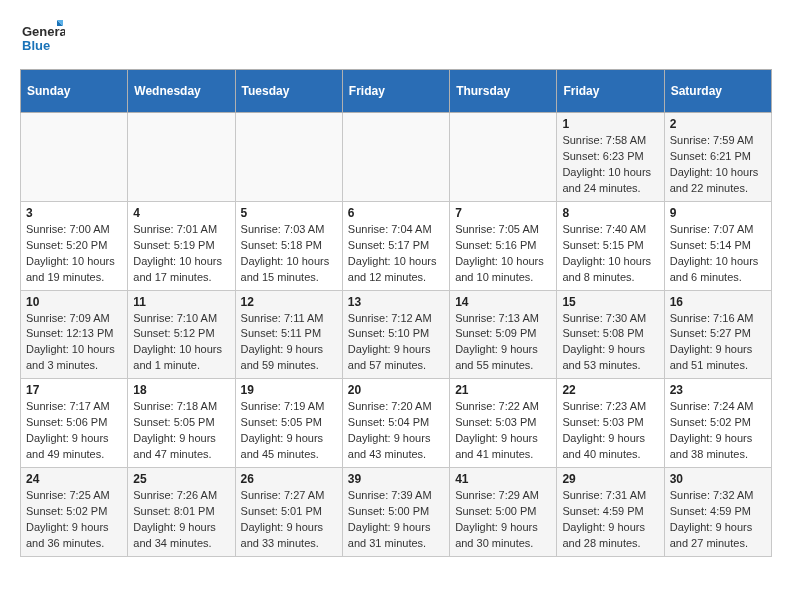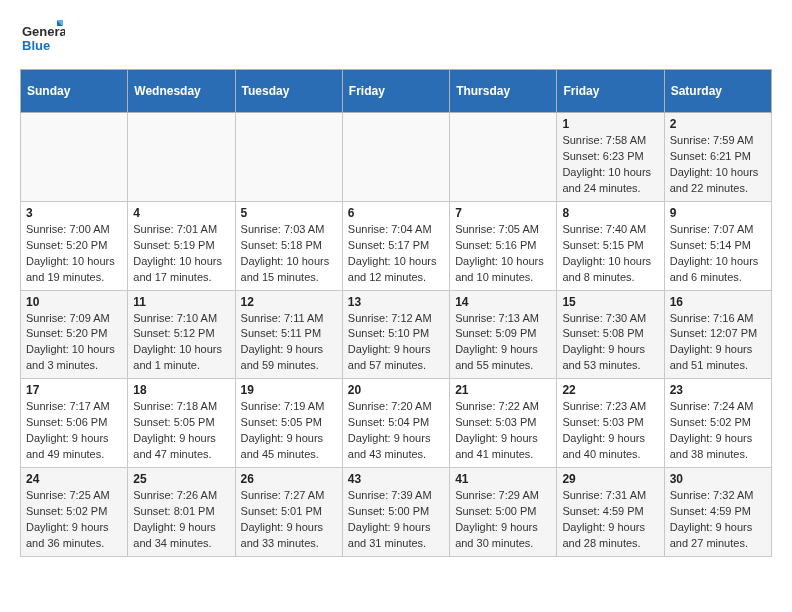--- a/index.html
+++ b/index.html
@@ -174,21 +174,21 @@
           <div class="day-info">Sunrise: 7:07 AM
 Sunset: 5:14 PM
 Daylight: 10 hours
 and 6 minutes.</div>
         </td>
       </tr>
       <tr>
         <td>
           <span class="day-num">10</span>
           <div class="day-info">Sunrise: 7:09 AM
-Sunset: 5:20 PM
+Sunset: 12:13 PM
 Daylight: 10 hours
 and 3 minutes.</div>
         </td>
         <td>
           <span class="day-num">11</span>
           <div class="day-info">Sunrise: 7:10 AM
 Sunset: 5:12 PM
 Daylight: 10 hours
 and 1 minute.</div>
         </td>
@@ -216,21 +216,21 @@
         <td>
           <span class="day-num">15</span>
           <div class="day-info">Sunrise: 7:30 AM
 Sunset: 5:08 PM
 Daylight: 9 hours
 and 53 minutes.</div>
         </td>
         <td>
           <span class="day-num">16</span>
           <div class="day-info">Sunrise: 7:16 AM
-Sunset: 12:07 PM
+Sunset: 5:27 PM
 Daylight: 9 hours
 and 51 minutes.</div>
         </td>
       </tr>
       <tr>
         <td>
           <span class="day-num">17</span>
           <div class="day-info">Sunrise: 7:17 AM
 Sunset: 5:06 PM
 Daylight: 9 hours
@@ -295,21 +295,21 @@
 and 34 minutes.</div>
         </td>
         <td>
           <span class="day-num">26</span>
           <div class="day-info">Sunrise: 7:27 AM
 Sunset: 5:01 PM
 Daylight: 9 hours
 and 33 minutes.</div>
         </td>
         <td>
-          <span class="day-num">43</span>
+          <span class="day-num">39</span>
           <div class="day-info">Sunrise: 7:39 AM
 Sunset: 5:00 PM
 Daylight: 9 hours
 and 31 minutes.</div>
         </td>
         <td>
           <span class="day-num">41</span>
           <div class="day-info">Sunrise: 7:29 AM
 Sunset: 5:00 PM
 Daylight: 9 hours

